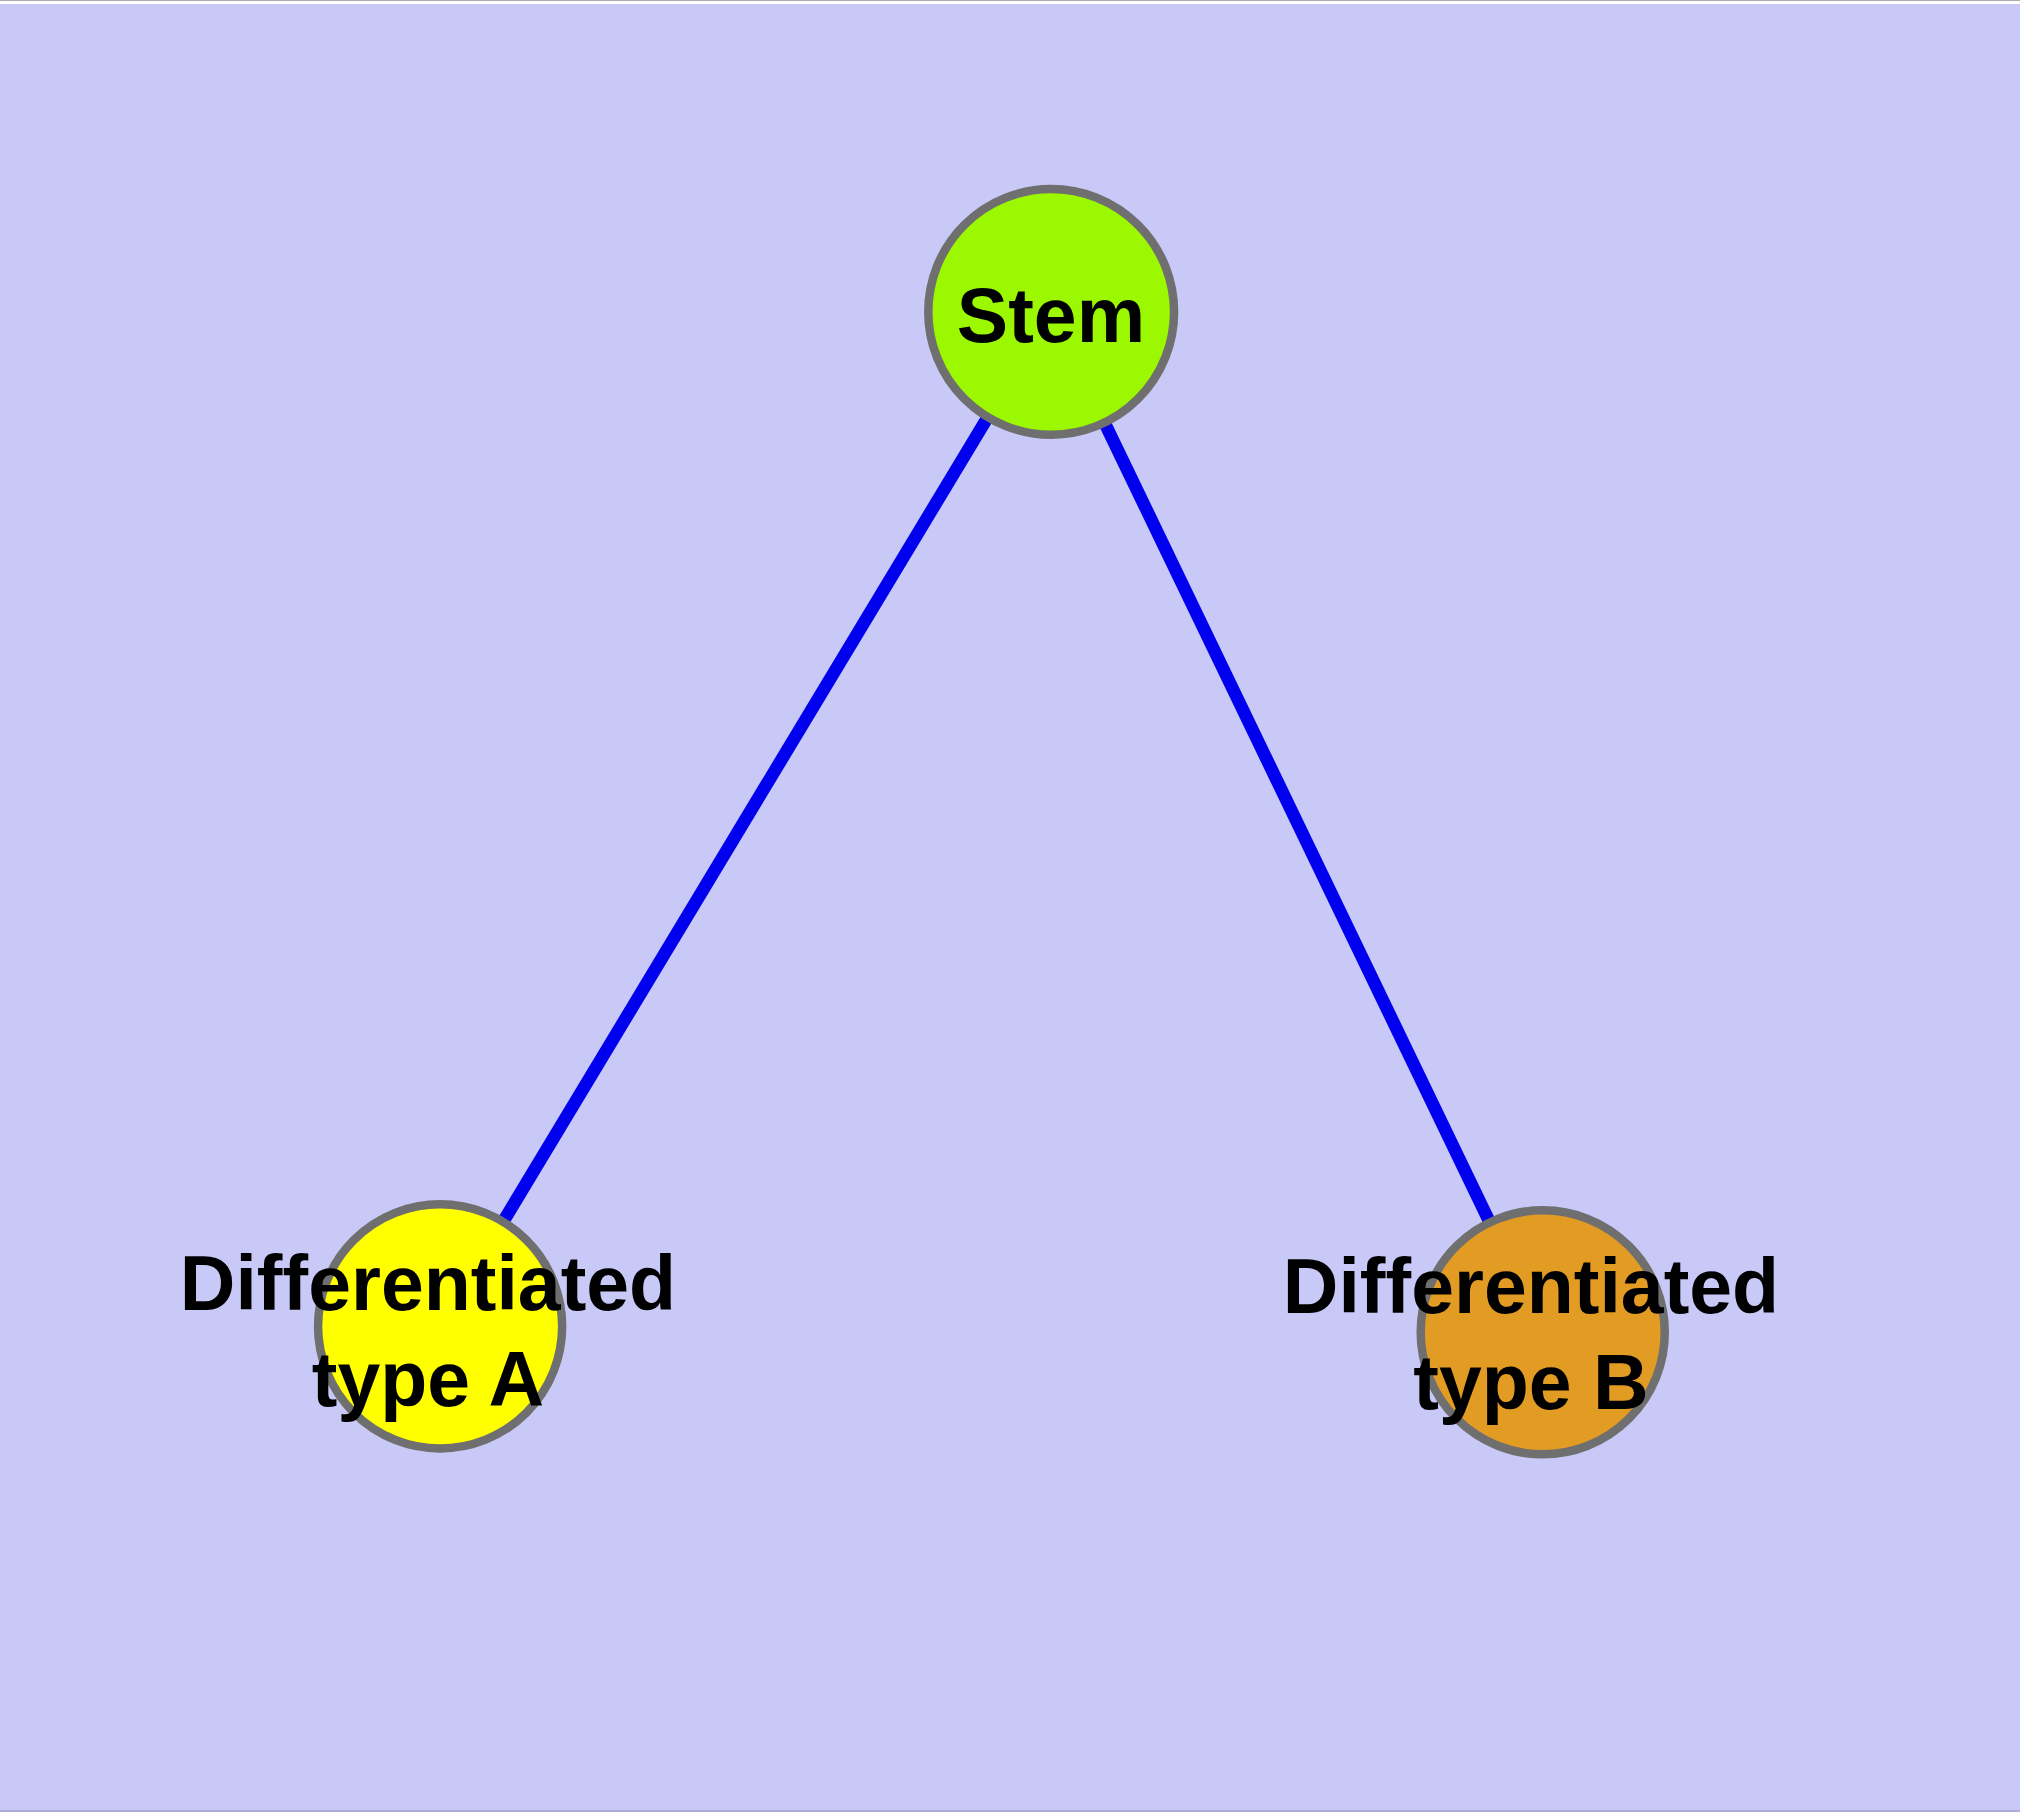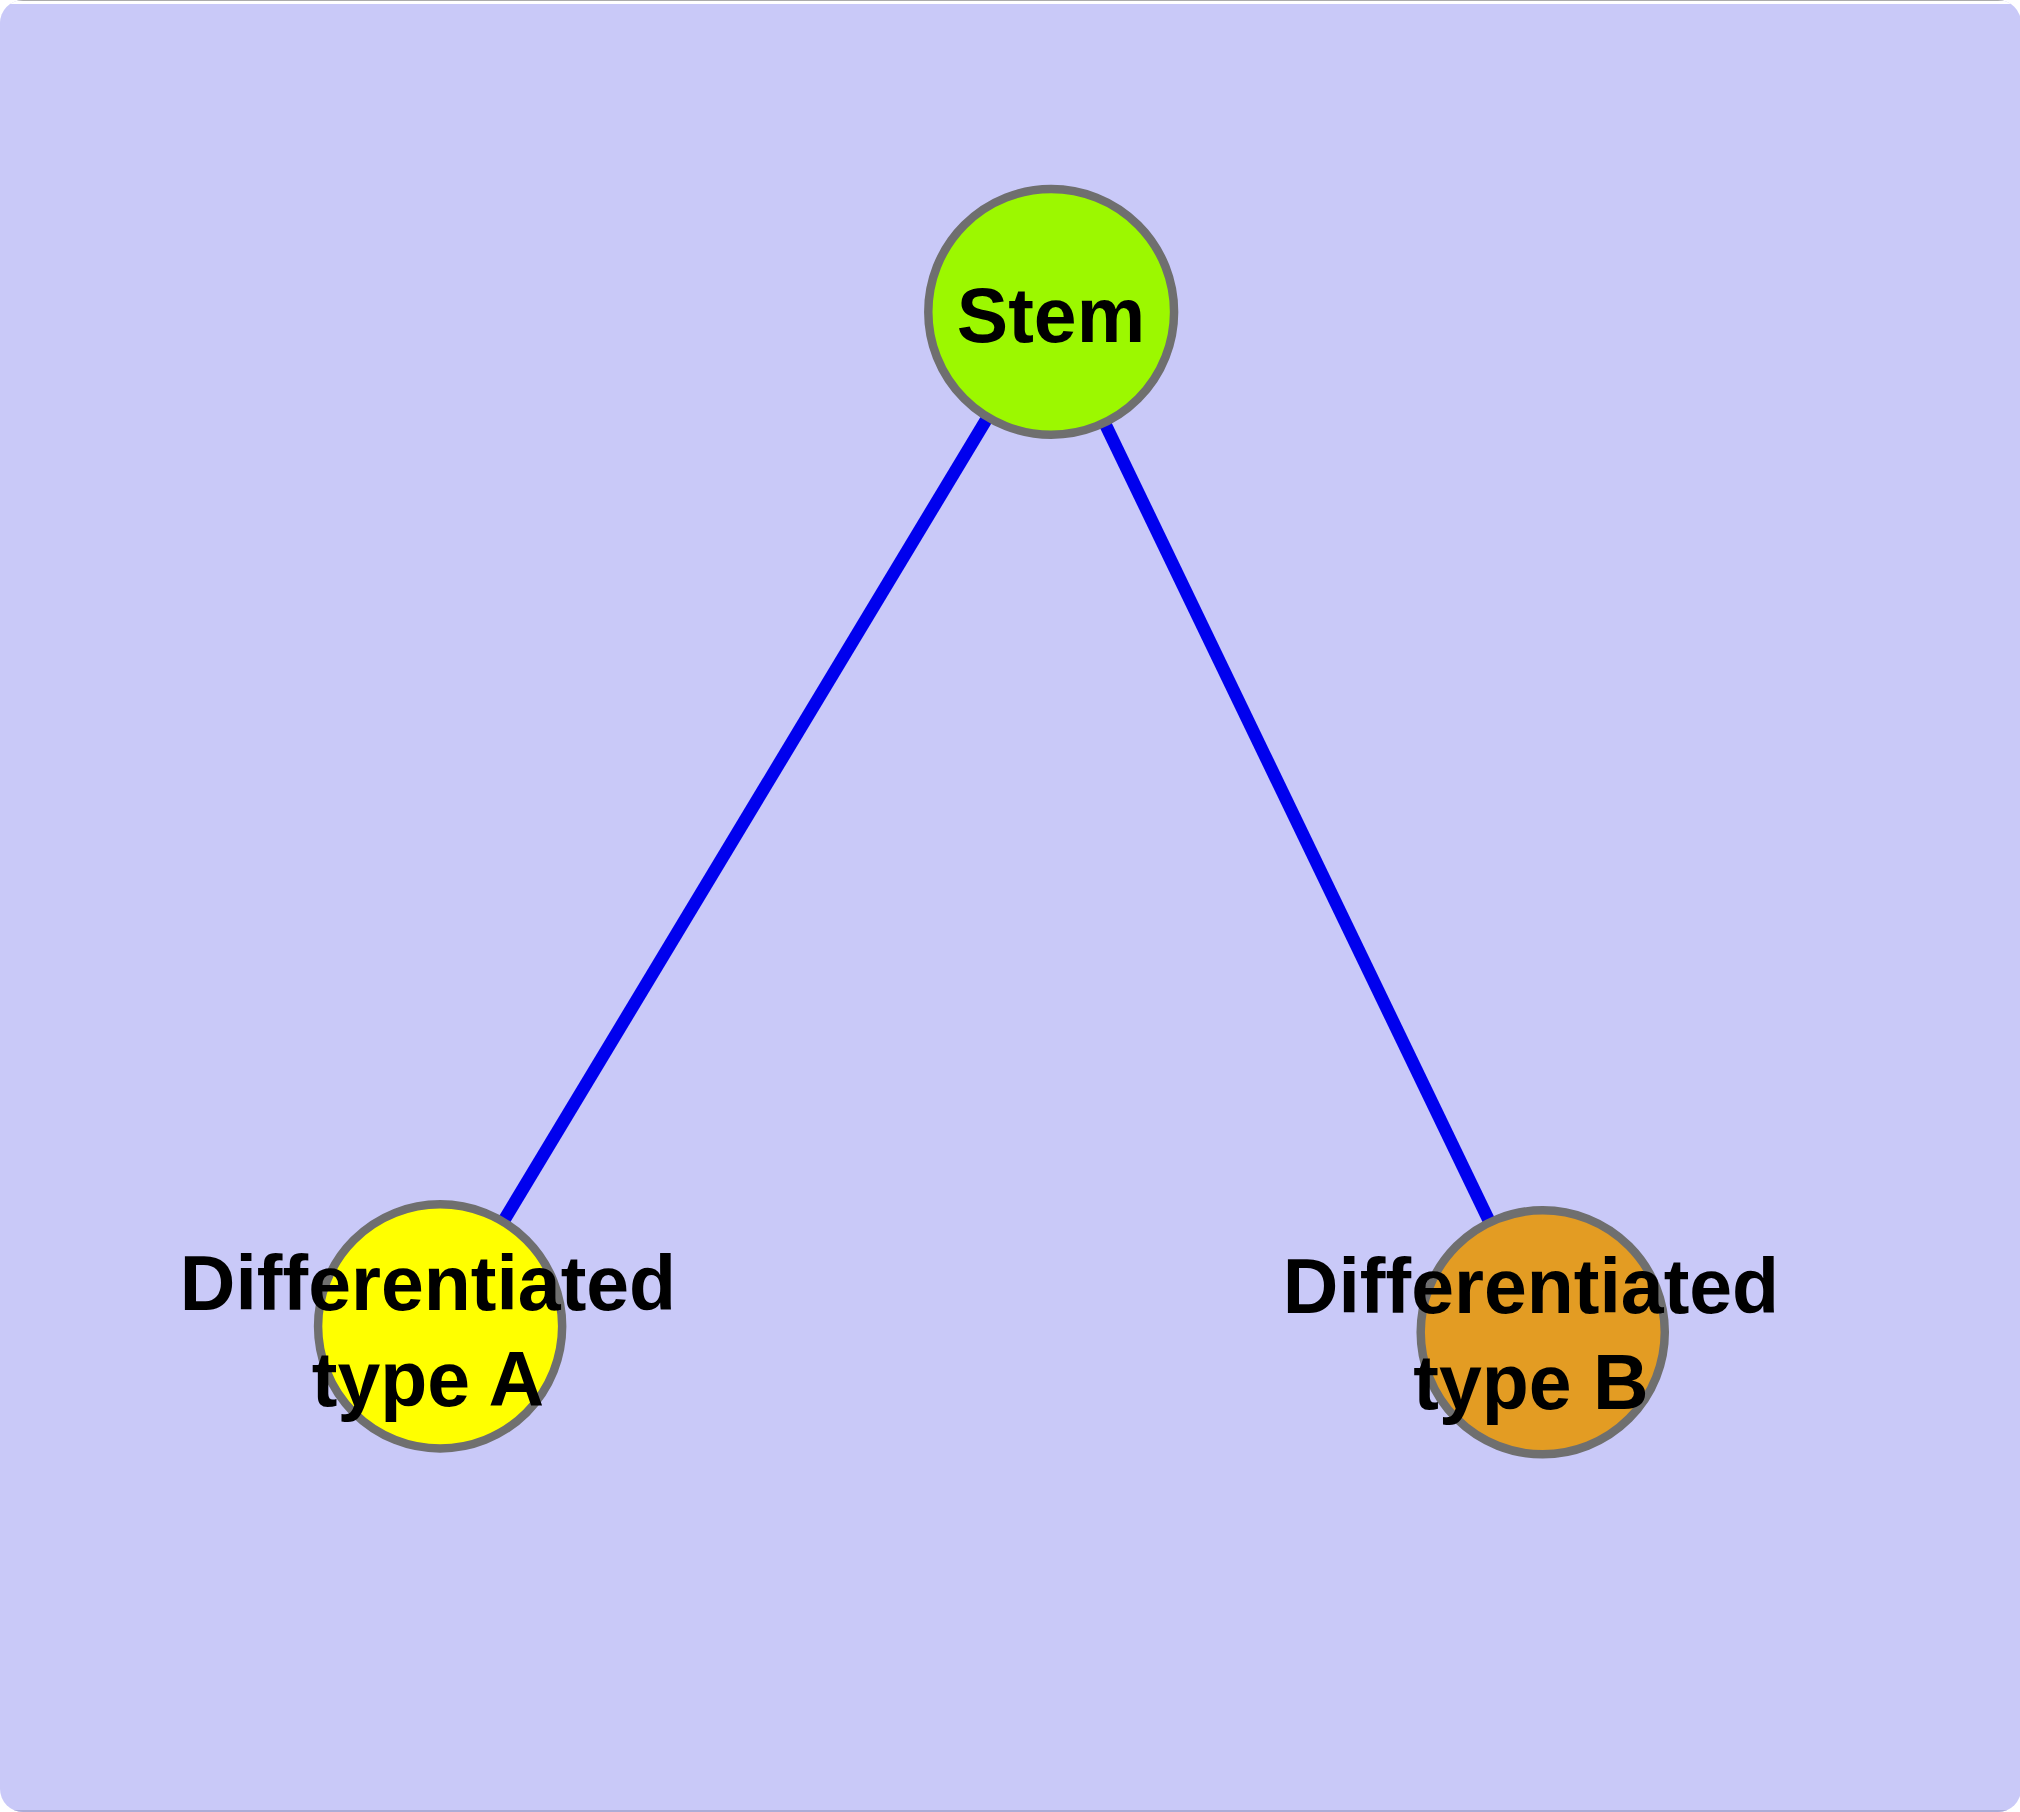--- a/index.html
+++ b/index.html
@@ -5,21 +5,20 @@
   html, body {
     margin: 0;
     padding: 0;
     font-family: "Liberation Sans", sans-serif;
   }
   .canvas {
     position: relative;
     width: 2021px;
     height: 1812px;
     overflow: hidden;
-    border-radius: 23px;
   }
   .top-strip {
     position: absolute;
     top: 0;
     left: 0;
     width: 100%;
     height: 4.2px;
     box-sizing: border-box;
     border-top: 1.7px solid #ABABAB;
   }

